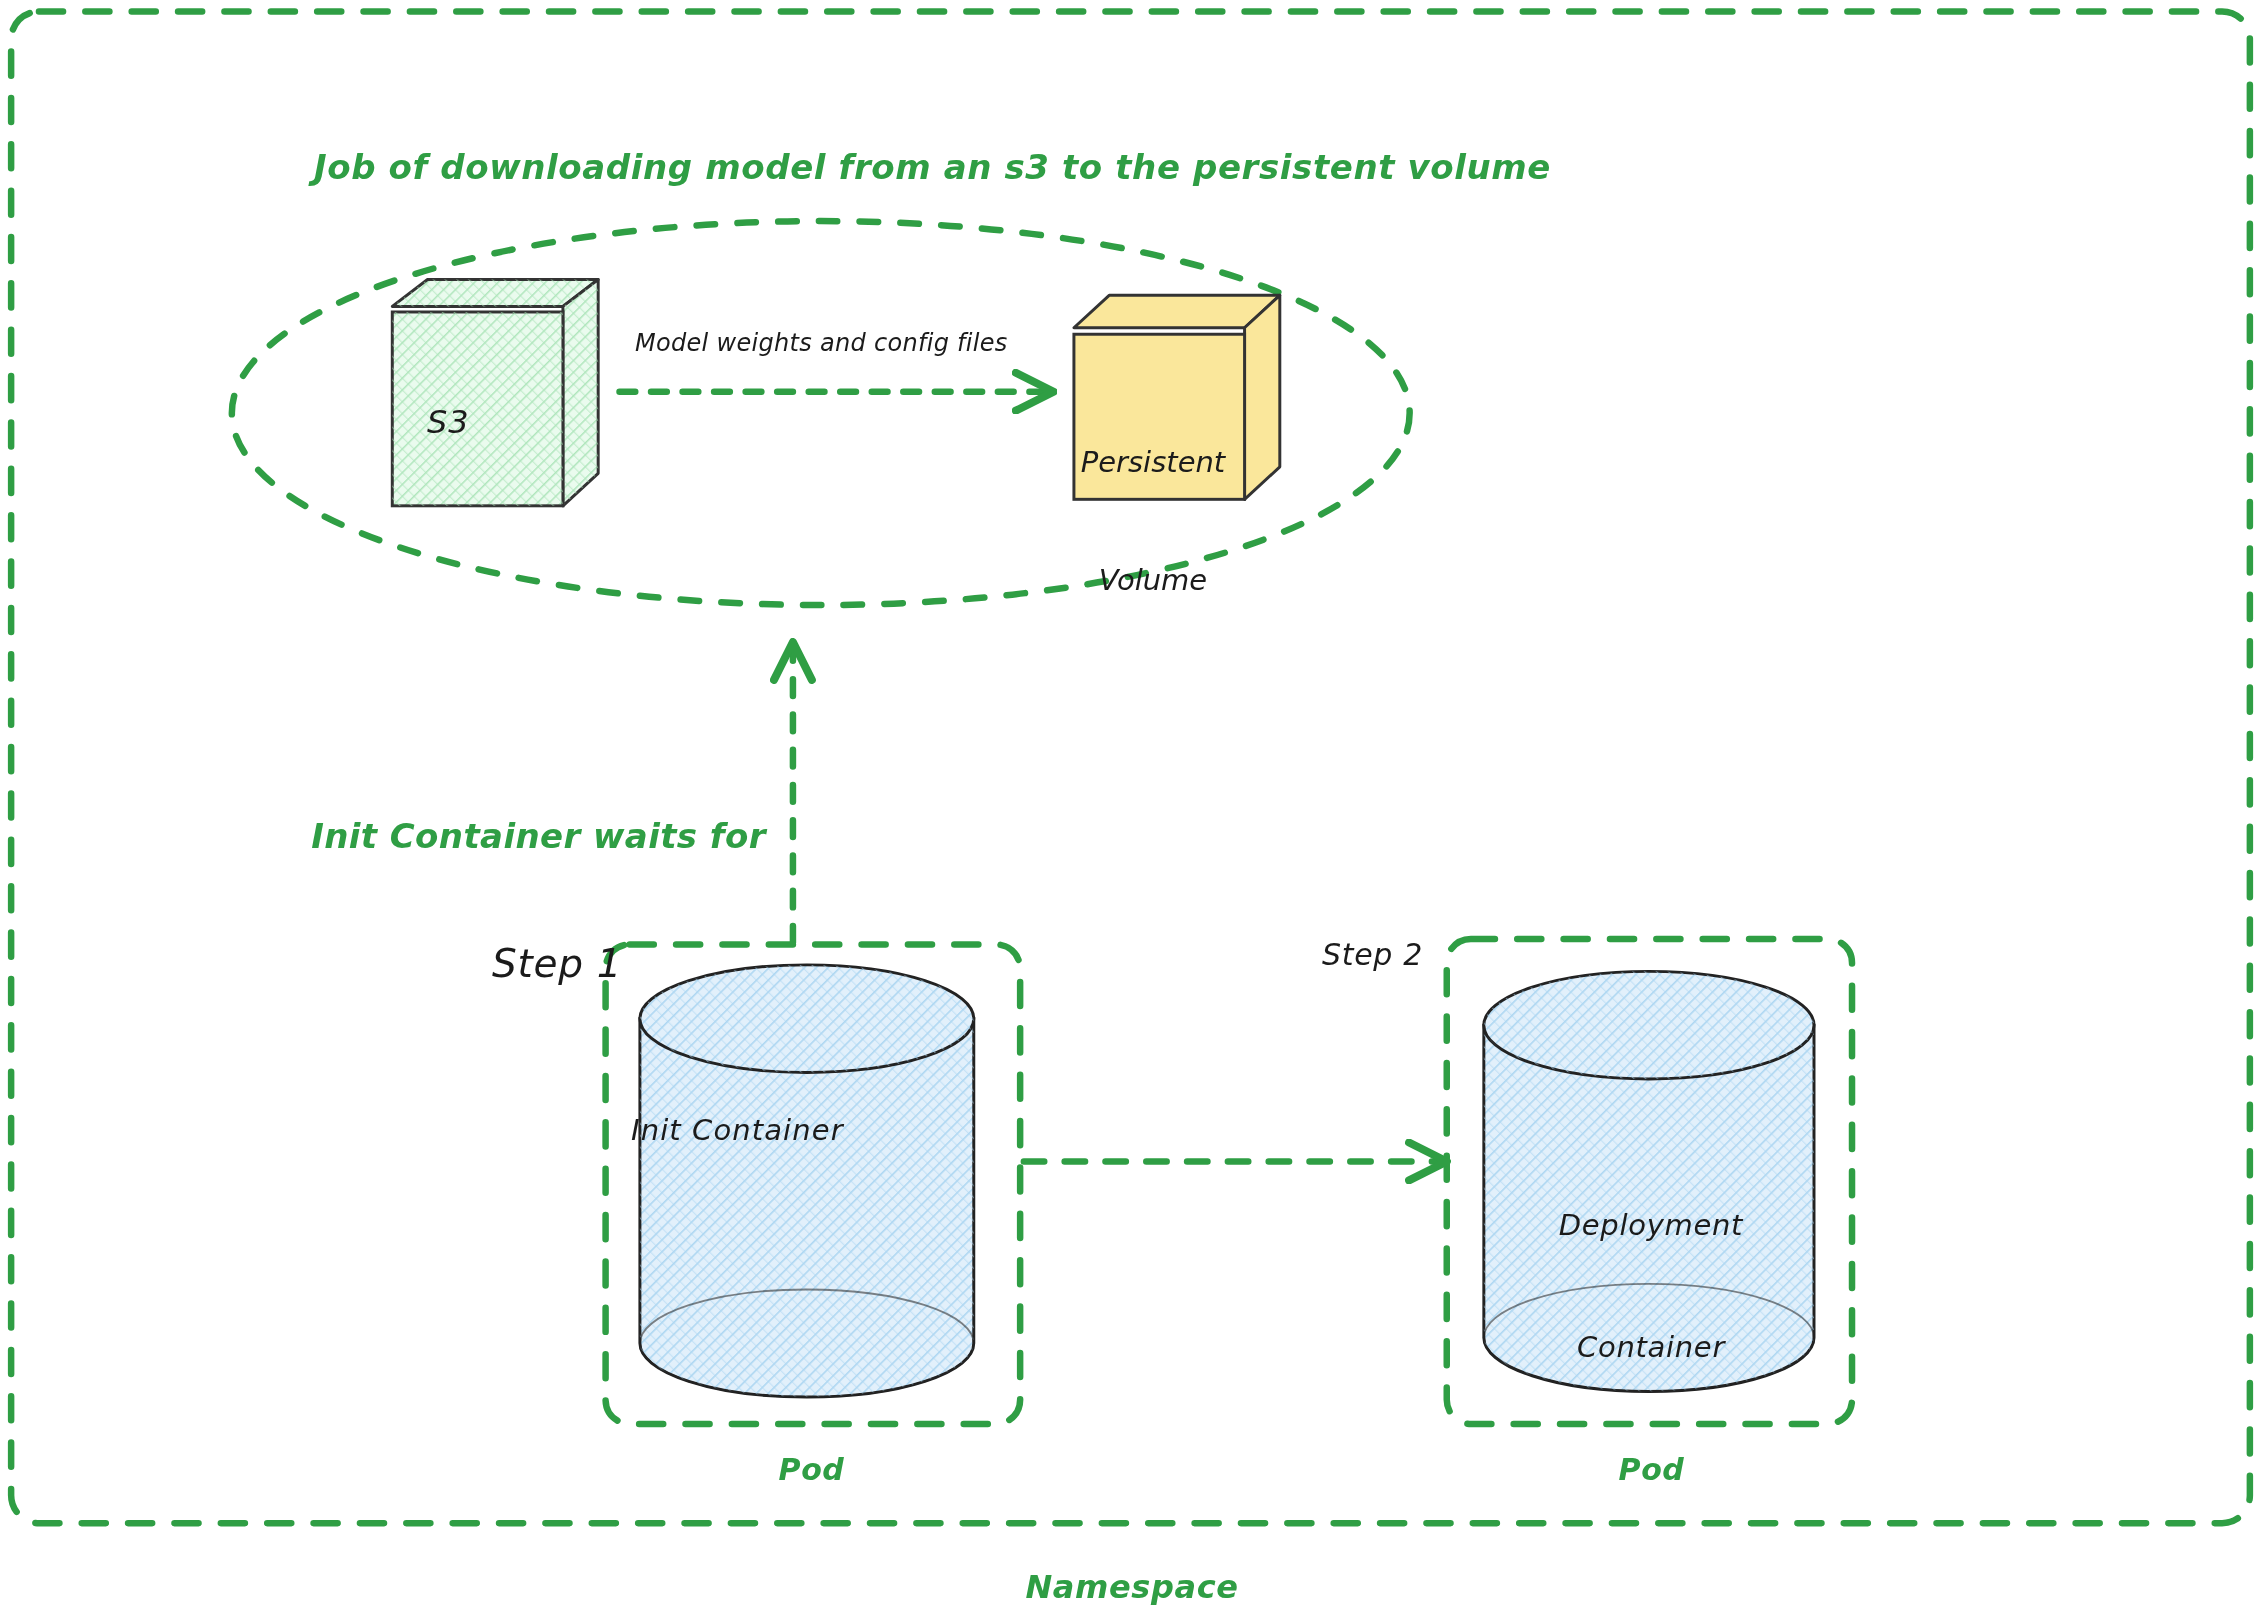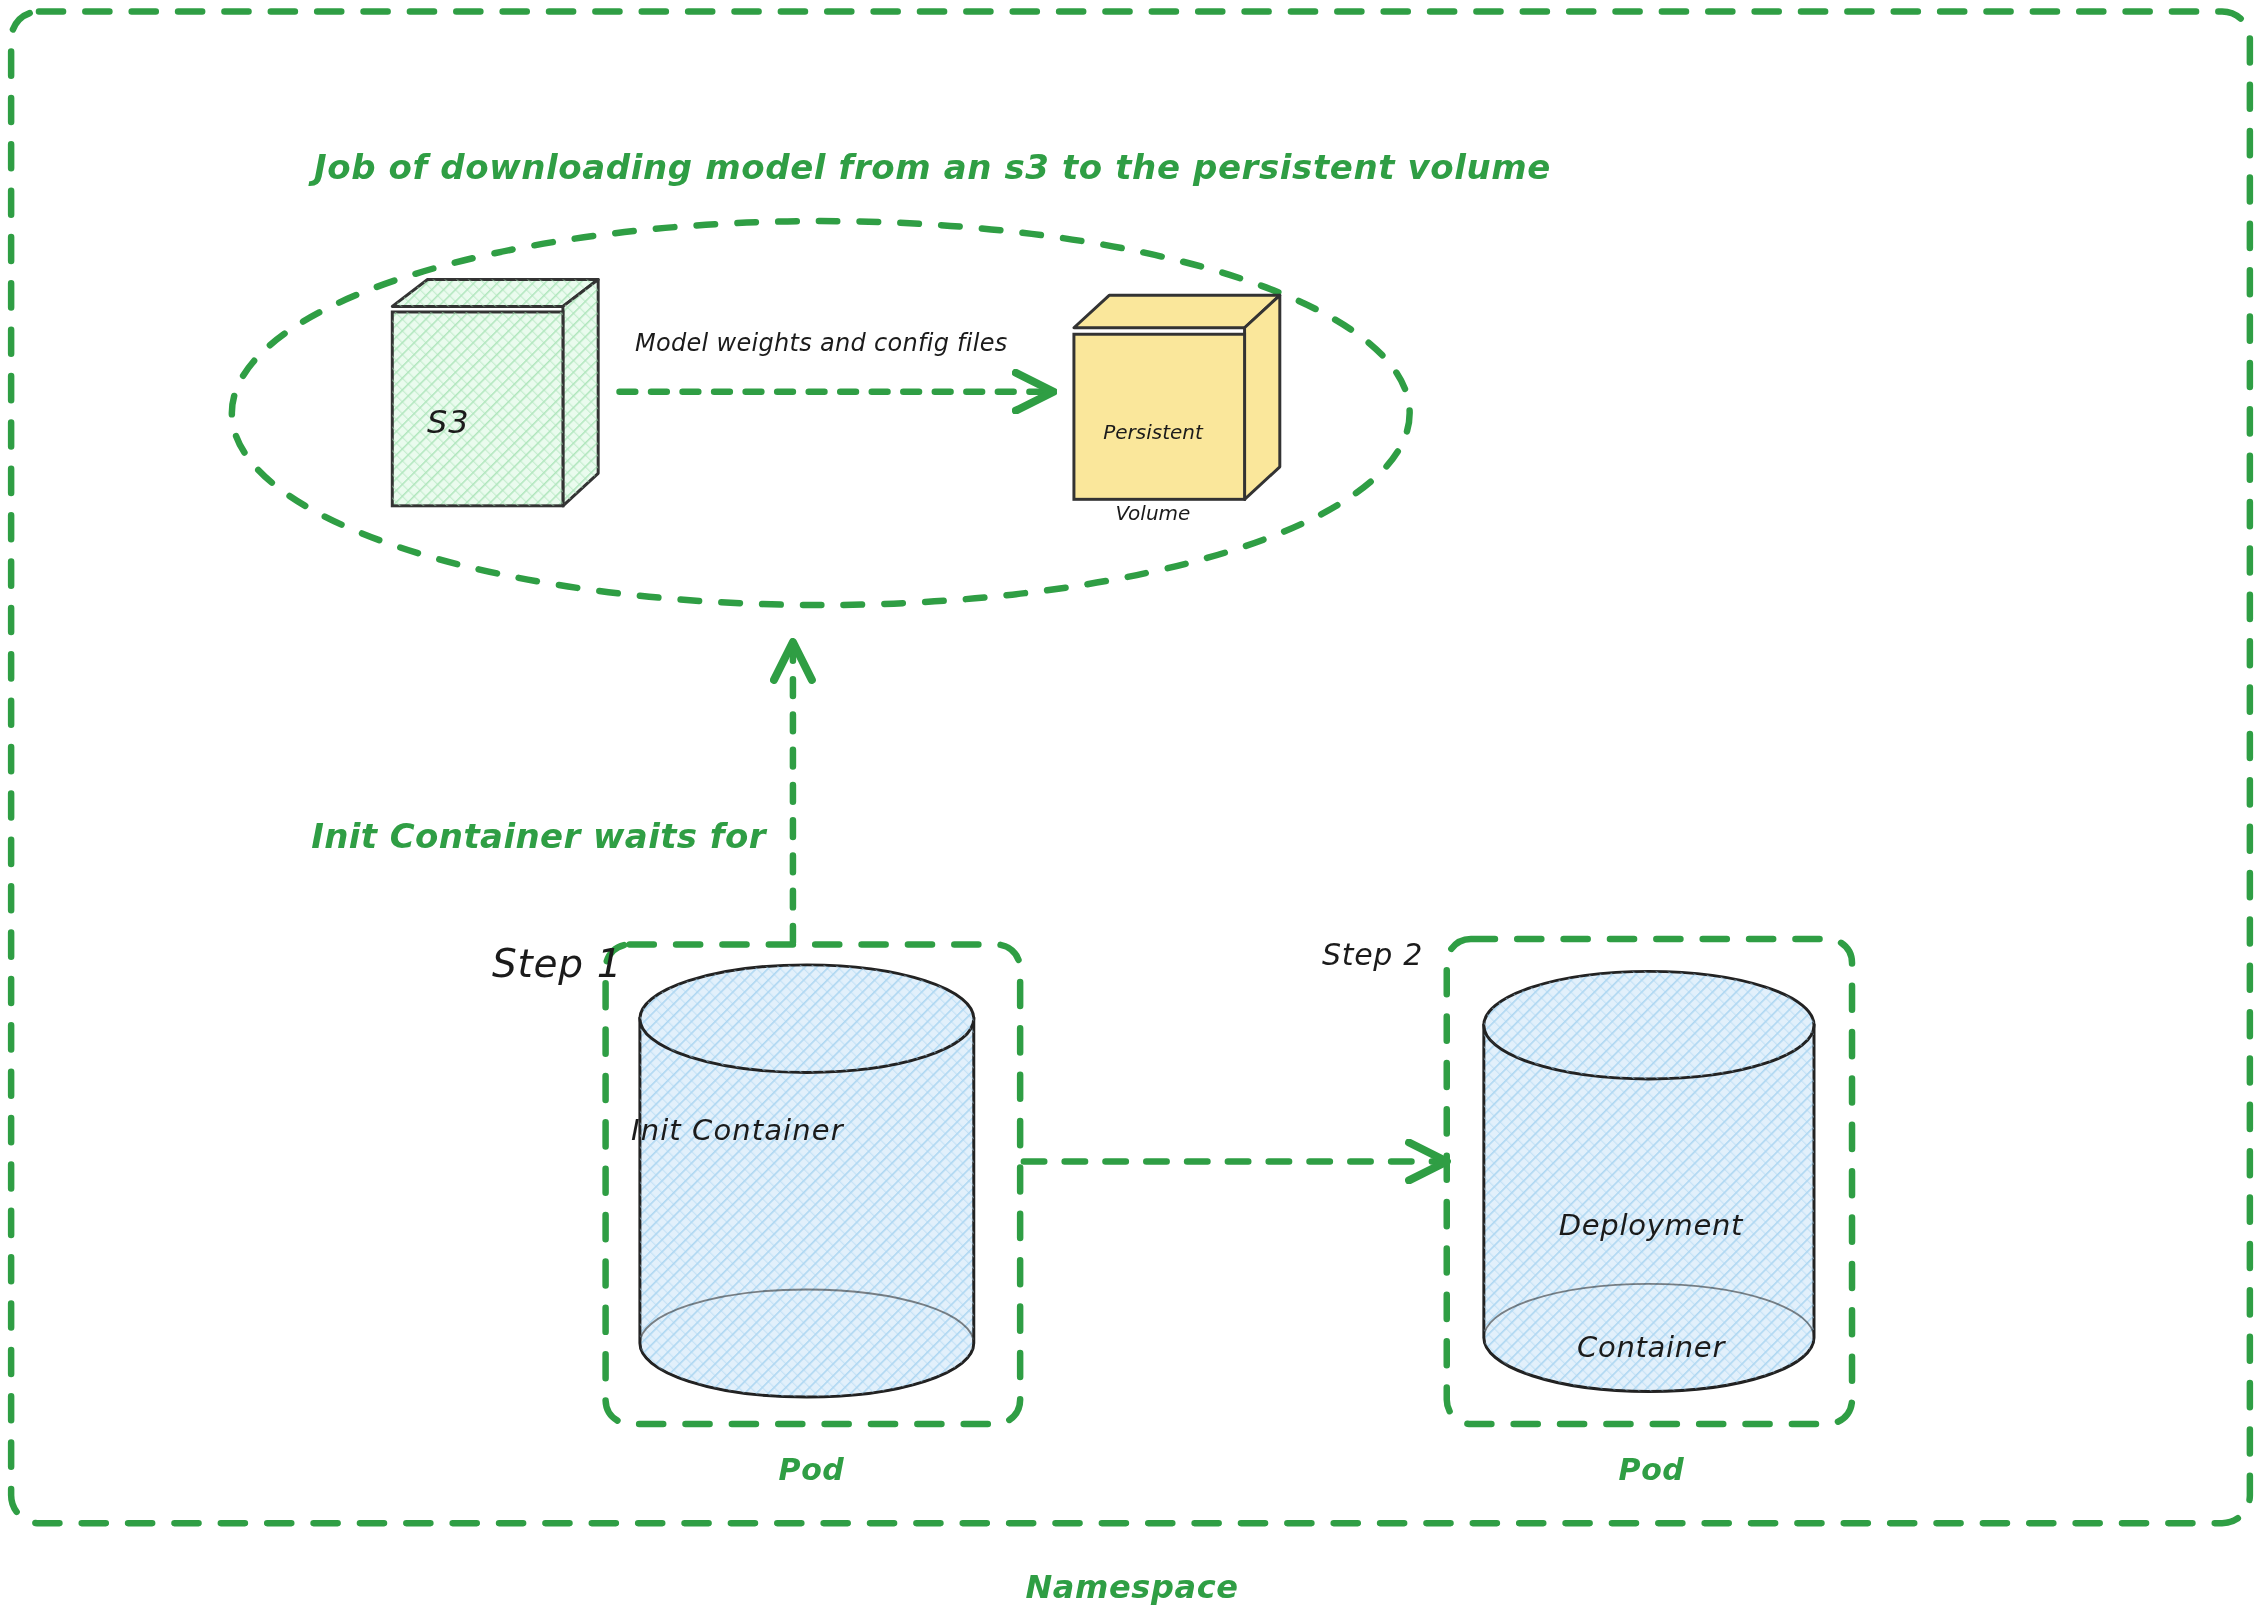--- a/index.html
+++ b/index.html
@@ -58,21 +58,21 @@
     left: 427px;
     top: 403px;
     font-size: 32px;
     letter-spacing: 0.9px;
   }
   #pv-label {
     left: 1074px;
     top: 365px;
     width: 158px;
     text-align: center;
-    font-size: 20px;
+    font-size: 29px;
     line-height: 1.35;
   }
   #init-wait-text {
     left: 288px;
     top: 722px;
     width: 501px;
     text-align: center;
     font-size: 34px;
     line-height: 1.35;
     letter-spacing: 0.4px;

